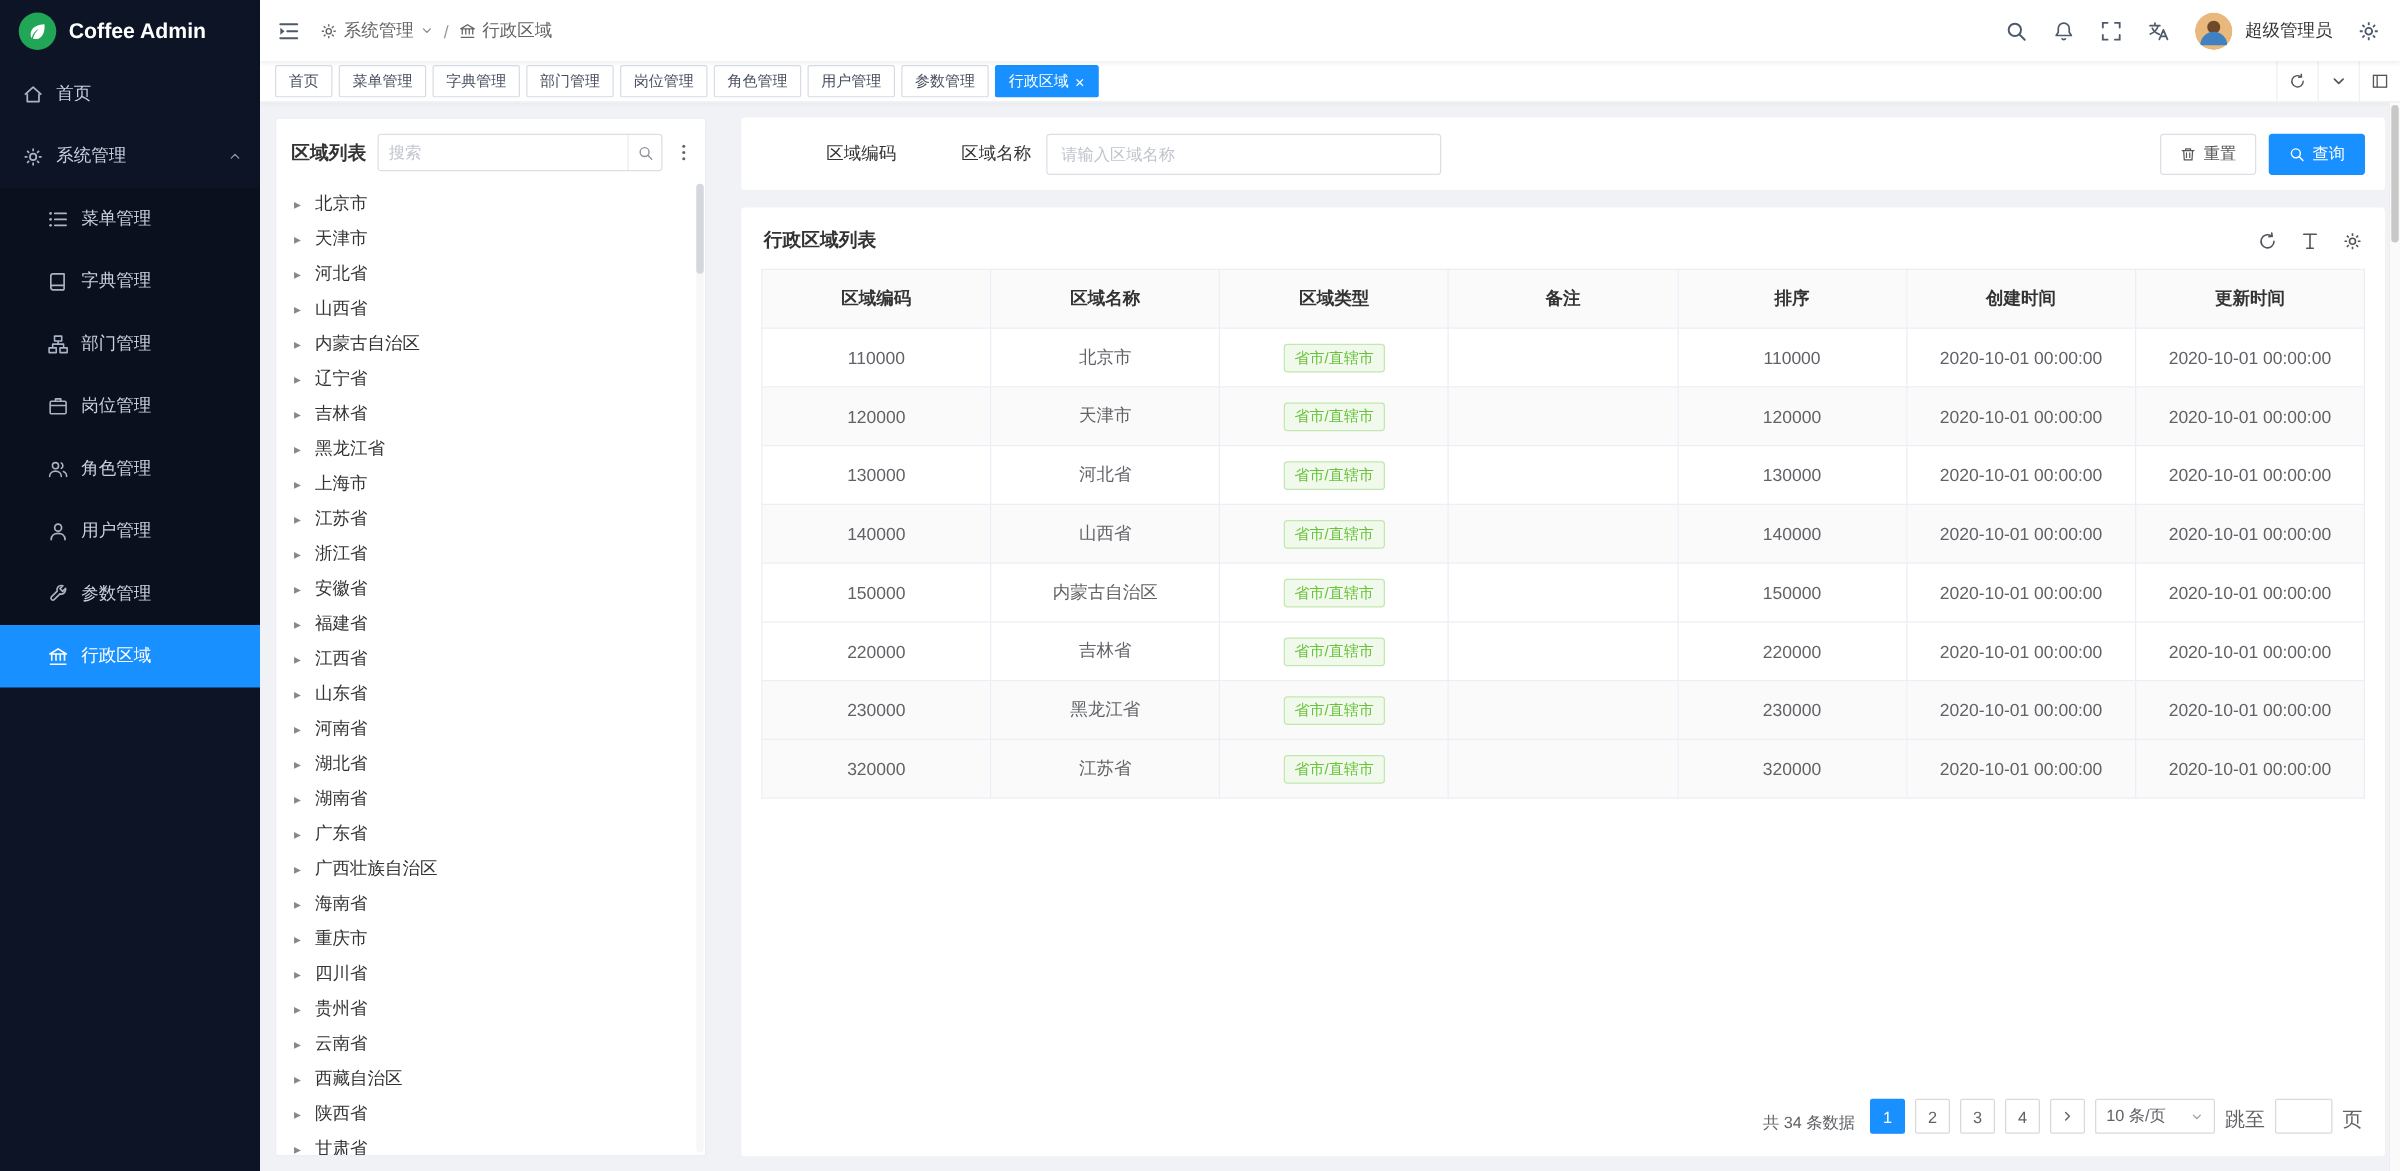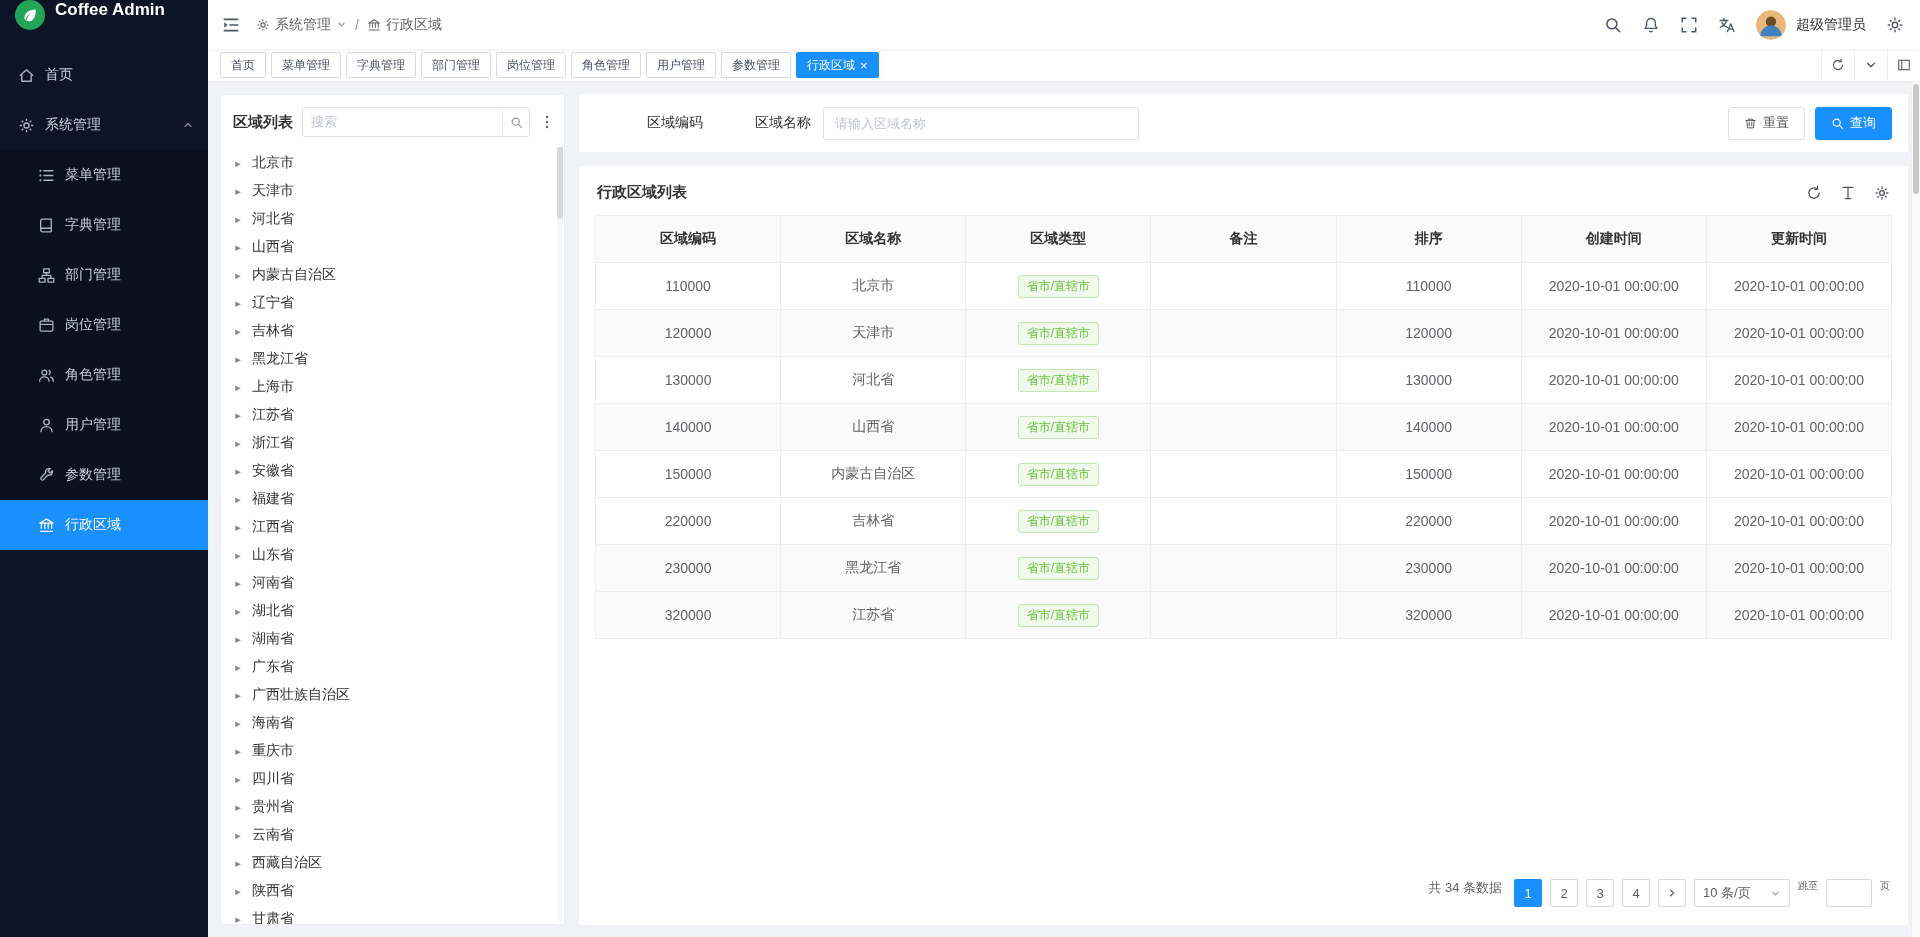--- a/index.html
+++ b/index.html
@@ -10,21 +10,21 @@
     --tag-border:#c2e7b0;
   }
   *{box-sizing:border-box;margin:0;padding:0}
   html,body{width:1920px;height:937px}
   body{font-family:"Liberation Sans","DejaVu Sans",sans-serif;background:#f0f2f5;color:#333;overflow:hidden;font-size:14px}
   svg{display:block;width:100%;height:100%}
   .app{display:flex;width:100%;height:100%;position:relative}
 
   
   .sidebar{width:208px;flex-shrink:0;background:var(--sidebar-bg);display:flex;flex-direction:column;overflow:hidden}
-  .logo{height:50px;flex-shrink:0;display:flex;gap:10px;padding-left:15px}
+  .logo{height:50px;flex-shrink:0;display:flex;align-items:center;gap:10px;padding-left:15px}
   .logo-circle{width:30px;height:30px;border-radius:50%;background:#21a557;display:flex;align-items:center;justify-content:center;flex-shrink:0}
   .logo-circle svg{width:18px;height:18px}
   .logo-text{color:#fff;font-size:17px;font-weight:bold;white-space:nowrap}
   .menu{flex:1;overflow:hidden}
   .menu-item{height:50px;display:flex;align-items:center;gap:10px;padding:0 14px 0 18px;font-size:14px;color:#c9d1dc;cursor:pointer;white-space:nowrap}
   .menu-item .micon{width:17px;height:17px;flex-shrink:0;color:#aab4c2}
   .menu-item .chev{width:12px;height:12px;margin-left:auto;color:#8b96a5;flex-shrink:0}
   .submenu{background:#0a101d}
   .menu-item.sub{padding-left:38px}
   .menu-item.active{background:var(--primary);color:#fff}
@@ -49,21 +49,21 @@
   .tabbar{height:33px;flex-shrink:0;background:#fff;border-bottom:1px solid #ededed;display:flex;align-items:center;padding-left:12px;position:relative;z-index:2;box-shadow:0 1px 3px rgba(0,0,0,.04)}
   .tabs{display:flex;align-items:center;gap:5px;flex:1;overflow:hidden}
   .tab{height:26px;display:inline-flex;align-items:center;gap:5px;padding:0 10px;border:1px solid #d8dce5;border-radius:2px;background:#fff;font-size:12px;color:#495060;cursor:pointer;white-space:nowrap}
   .tab.active{background:var(--primary);border-color:var(--primary);color:#fff}
   .tab .close{font-size:13px;line-height:1}
   .tab-tools{display:flex;align-items:center;height:100%}
   .ttool{width:33px;height:100%;display:flex;align-items:center;justify-content:center;border-left:1px solid #f0f0f0;color:#555;cursor:pointer}
   .ttool svg{width:14px;height:14px}
 
   
-  .content{flex:1;display:flex;gap:14px;padding:12px;min-height:0}
+  .content{flex:1;display:flex;gap:28px;padding:12px;min-height:0}
 
   
   .region-card{width:345px;flex-shrink:0;background:#fff;border-radius:3px;border:1px solid #ebeef5;display:flex;flex-direction:column;position:relative;overflow:hidden}
   .region-head{display:flex;align-items:center;gap:9px;padding:12px 9px 10px 12px;flex-shrink:0}
   .region-title{font-size:15px;font-weight:bold;color:#333;white-space:nowrap}
   .region-search{flex:1;min-width:0;height:30px;border:1px solid #dcdfe6;border-radius:3px;display:flex;align-items:center;overflow:hidden;background:#fff}
   .region-search input{flex:1;min-width:0;height:100%;border:0;outline:none;padding:0 8px;font-size:13px;color:#333;font-family:Liberation Serif, serif}
   .region-search input::placeholder{color:#c0c4cc}
   .sbtn{width:27px;height:100%;display:flex;align-items:center;justify-content:center;color:#909399;cursor:pointer;flex-shrink:0;border-left:1px solid #ececec}
   .sbtn svg{width:13px;height:13px}
@@ -95,29 +95,29 @@
   .table-tools{margin-left:auto;display:flex;align-items:center;gap:18px;color:#50555c}
   .ttool2{width:16px;height:16px;cursor:pointer}
   table{width:100%;border-collapse:collapse;table-layout:fixed;flex-shrink:0}
   th,td{border:1px solid #ebeef5;text-align:center;height:47px;font-size:14px;overflow:hidden;white-space:nowrap}
   th{background:#fafafa;color:#333;font-weight:bold}
   td{color:#606266}
   tr.striped td{background:#fafafa}
   .tag{display:inline-block;padding:2px 8px;font-size:12px;border-radius:3px;color:var(--tag-text);background:var(--tag-bg);border:1px solid var(--tag-border)}
 
   
-  .pagination{margin-top:auto;display:flex;align-items:flex-start;justify-content:flex-end;gap:8px;padding:18px 2px;flex-shrink:0}
+  .pagination{margin-top:auto;display:flex;align-items:flex-end;justify-content:flex-end;gap:8px;padding:18px 2px;flex-shrink:0}
   .total-text{font-size:13px;color:#606266;margin-right:4px;white-space:nowrap}
   #pages{display:inline-flex;gap:8px}
   .page-btn{min-width:28px;height:28px;padding:0 4px;border:1px solid #d9d9d9;border-radius:2px;background:#fff;display:inline-flex;align-items:center;justify-content:center;font-size:13px;color:#606266;cursor:pointer}
   .page-btn.active{background:var(--primary);border-color:var(--primary);color:#fff}
   .page-btn .pchev{width:12px;height:12px}
   .page-size{height:28px;min-width:96px;border:1px solid #d9d9d9;border-radius:2px;background:#fff;display:inline-flex;align-items:center;justify-content:space-between;padding:0 8px;font-size:13px;color:#606266;cursor:pointer;gap:6px;white-space:nowrap}
   .page-size .chev{width:11px;height:11px;color:#999}
-  .jump-label{font-size:10px;color:#606266;white-space:nowrap}
+  .jump-label{font-size:16px;color:#606266;white-space:nowrap}
   .jump-input{width:46px;height:28px;border:1px solid #d9d9d9;border-radius:2px;outline:none;text-align:center;font-size:13px;font-family:inherit}
 
   
   .window-scrollbar{position:absolute;right:0;top:82px;bottom:0;width:9px;background:#fafafa;border-left:1px solid #ededed;z-index:5}
   .win-thumb{width:6px;margin:2px auto 0 auto;height:110px;background:#c8c8c8;border-radius:3px}
 </style>
 </head>
 <body>
 
 <div class="app">

